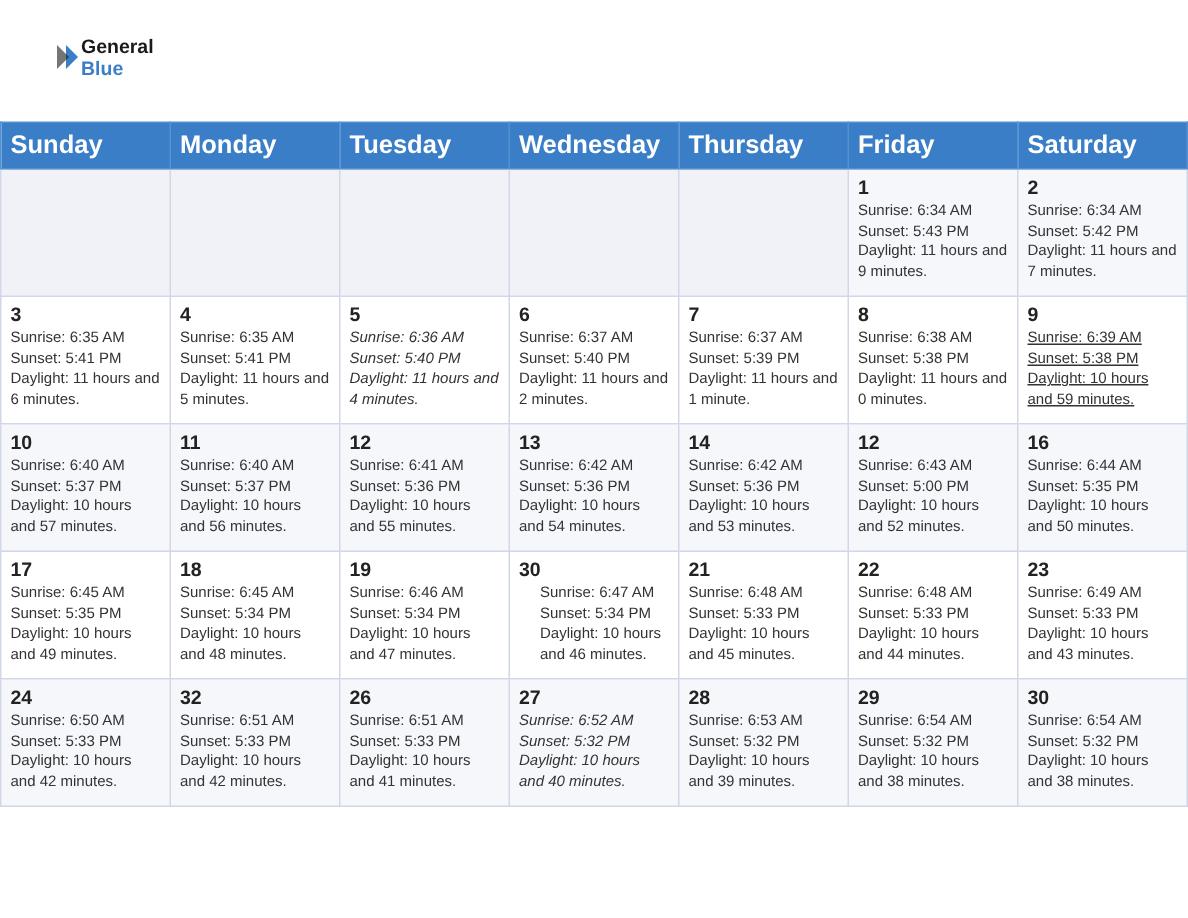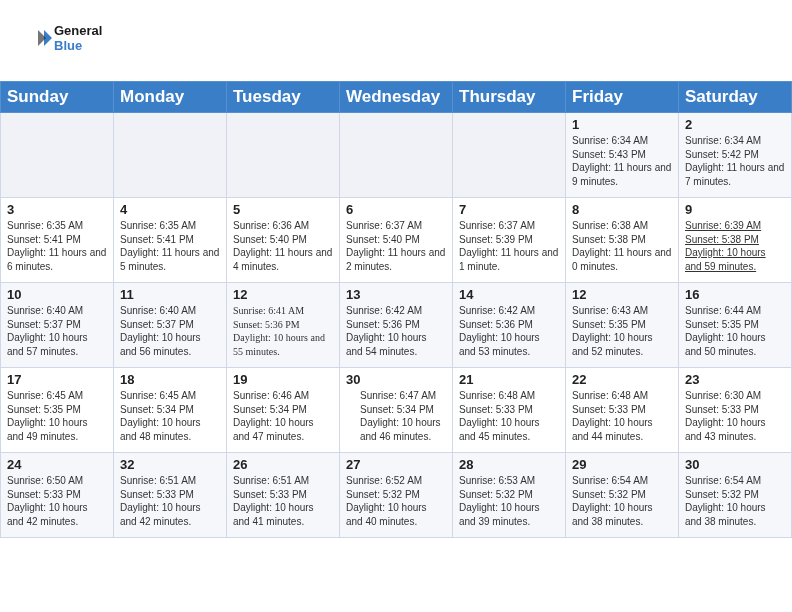--- a/index.html
+++ b/index.html
@@ -138,21 +138,21 @@
 Daylight: 11 hours and 6 minutes.</div>
         </td>
         <td>
           <span class="day-num">4</span>
           <div class="cell-content" style="white-space: pre-line;">Sunrise: 6:35 AM
 Sunset: 5:41 PM
 Daylight: 11 hours and 5 minutes.</div>
         </td>
         <td>
           <span class="day-num">5</span>
-          <div class="cell-content" style="white-space: pre-line;">Sunrise: 6:36 AM
+          <div class="cell-content" style="white-space: pre-line; font-style: italic;">Sunrise: 6:36 AM
 Sunset: 5:40 PM
 Daylight: 11 hours and 4 minutes.</div>
         </td>
         <td>
           <span class="day-num">6</span>
           <div class="cell-content" style="white-space: pre-line;">Sunrise: 6:37 AM
 Sunset: 5:40 PM
 Daylight: 11 hours and 2 minutes.</div>
         </td>
         <td>
@@ -182,40 +182,40 @@
 Daylight: 10 hours and 57 minutes.</div>
         </td>
         <td>
           <span class="day-num">11</span>
           <div class="cell-content" style="white-space: pre-line;">Sunrise: 6:40 AM
 Sunset: 5:37 PM
 Daylight: 10 hours and 56 minutes.</div>
         </td>
         <td>
           <span class="day-num">12</span>
-          <div class="cell-content" style="white-space: pre-line; font-family: Liberation Serif, serif;">Sunrise: 6:41 AM
+          <div class="cell-content" style="white-space: pre-line;">Sunrise: 6:41 AM
 Sunset: 5:36 PM
 Daylight: 10 hours and 55 minutes.</div>
         </td>
         <td>
           <span class="day-num">13</span>
           <div class="cell-content" style="white-space: pre-line;">Sunrise: 6:42 AM
 Sunset: 5:36 PM
 Daylight: 10 hours and 54 minutes.</div>
         </td>
         <td>
           <span class="day-num">14</span>
           <div class="cell-content" style="white-space: pre-line;">Sunrise: 6:42 AM
 Sunset: 5:36 PM
 Daylight: 10 hours and 53 minutes.</div>
         </td>
         <td>
           <span class="day-num">12</span>
           <div class="cell-content" style="white-space: pre-line;">Sunrise: 6:43 AM
-Sunset: 5:35 PM
+Sunset: 5:00 PM
 Daylight: 10 hours and 52 minutes.</div>
         </td>
         <td>
           <span class="day-num">16</span>
           <div class="cell-content" style="white-space: pre-line;">Sunrise: 6:44 AM
 Sunset: 5:35 PM
 Daylight: 10 hours and 50 minutes.</div>
         </td>
       </tr>
       <tr>
@@ -250,21 +250,21 @@
 Daylight: 10 hours and 45 minutes.</div>
         </td>
         <td>
           <span class="day-num">22</span>
           <div class="cell-content" style="white-space: pre-line;">Sunrise: 6:48 AM
 Sunset: 5:33 PM
 Daylight: 10 hours and 44 minutes.</div>
         </td>
         <td>
           <span class="day-num">23</span>
-          <div class="cell-content" style="white-space: pre-line;">Sunrise: 6:30 AM
+          <div class="cell-content" style="white-space: pre-line;">Sunrise: 6:49 AM
 Sunset: 5:33 PM
 Daylight: 10 hours and 43 minutes.</div>
         </td>
       </tr>
       <tr>
         <td>
           <span class="day-num">24</span>
           <div class="cell-content" style="white-space: pre-line;">Sunrise: 6:50 AM
 Sunset: 5:33 PM
 Daylight: 10 hours and 42 minutes.</div>
@@ -276,21 +276,21 @@
 Daylight: 10 hours and 42 minutes.</div>
         </td>
         <td>
           <span class="day-num">26</span>
           <div class="cell-content" style="white-space: pre-line;">Sunrise: 6:51 AM
 Sunset: 5:33 PM
 Daylight: 10 hours and 41 minutes.</div>
         </td>
         <td>
           <span class="day-num">27</span>
-          <div class="cell-content" style="white-space: pre-line;">Sunrise: 6:52 AM
+          <div class="cell-content" style="white-space: pre-line; font-style: italic;">Sunrise: 6:52 AM
 Sunset: 5:32 PM
 Daylight: 10 hours and 40 minutes.</div>
         </td>
         <td>
           <span class="day-num">28</span>
           <div class="cell-content" style="white-space: pre-line;">Sunrise: 6:53 AM
 Sunset: 5:32 PM
 Daylight: 10 hours and 39 minutes.</div>
         </td>
         <td>

